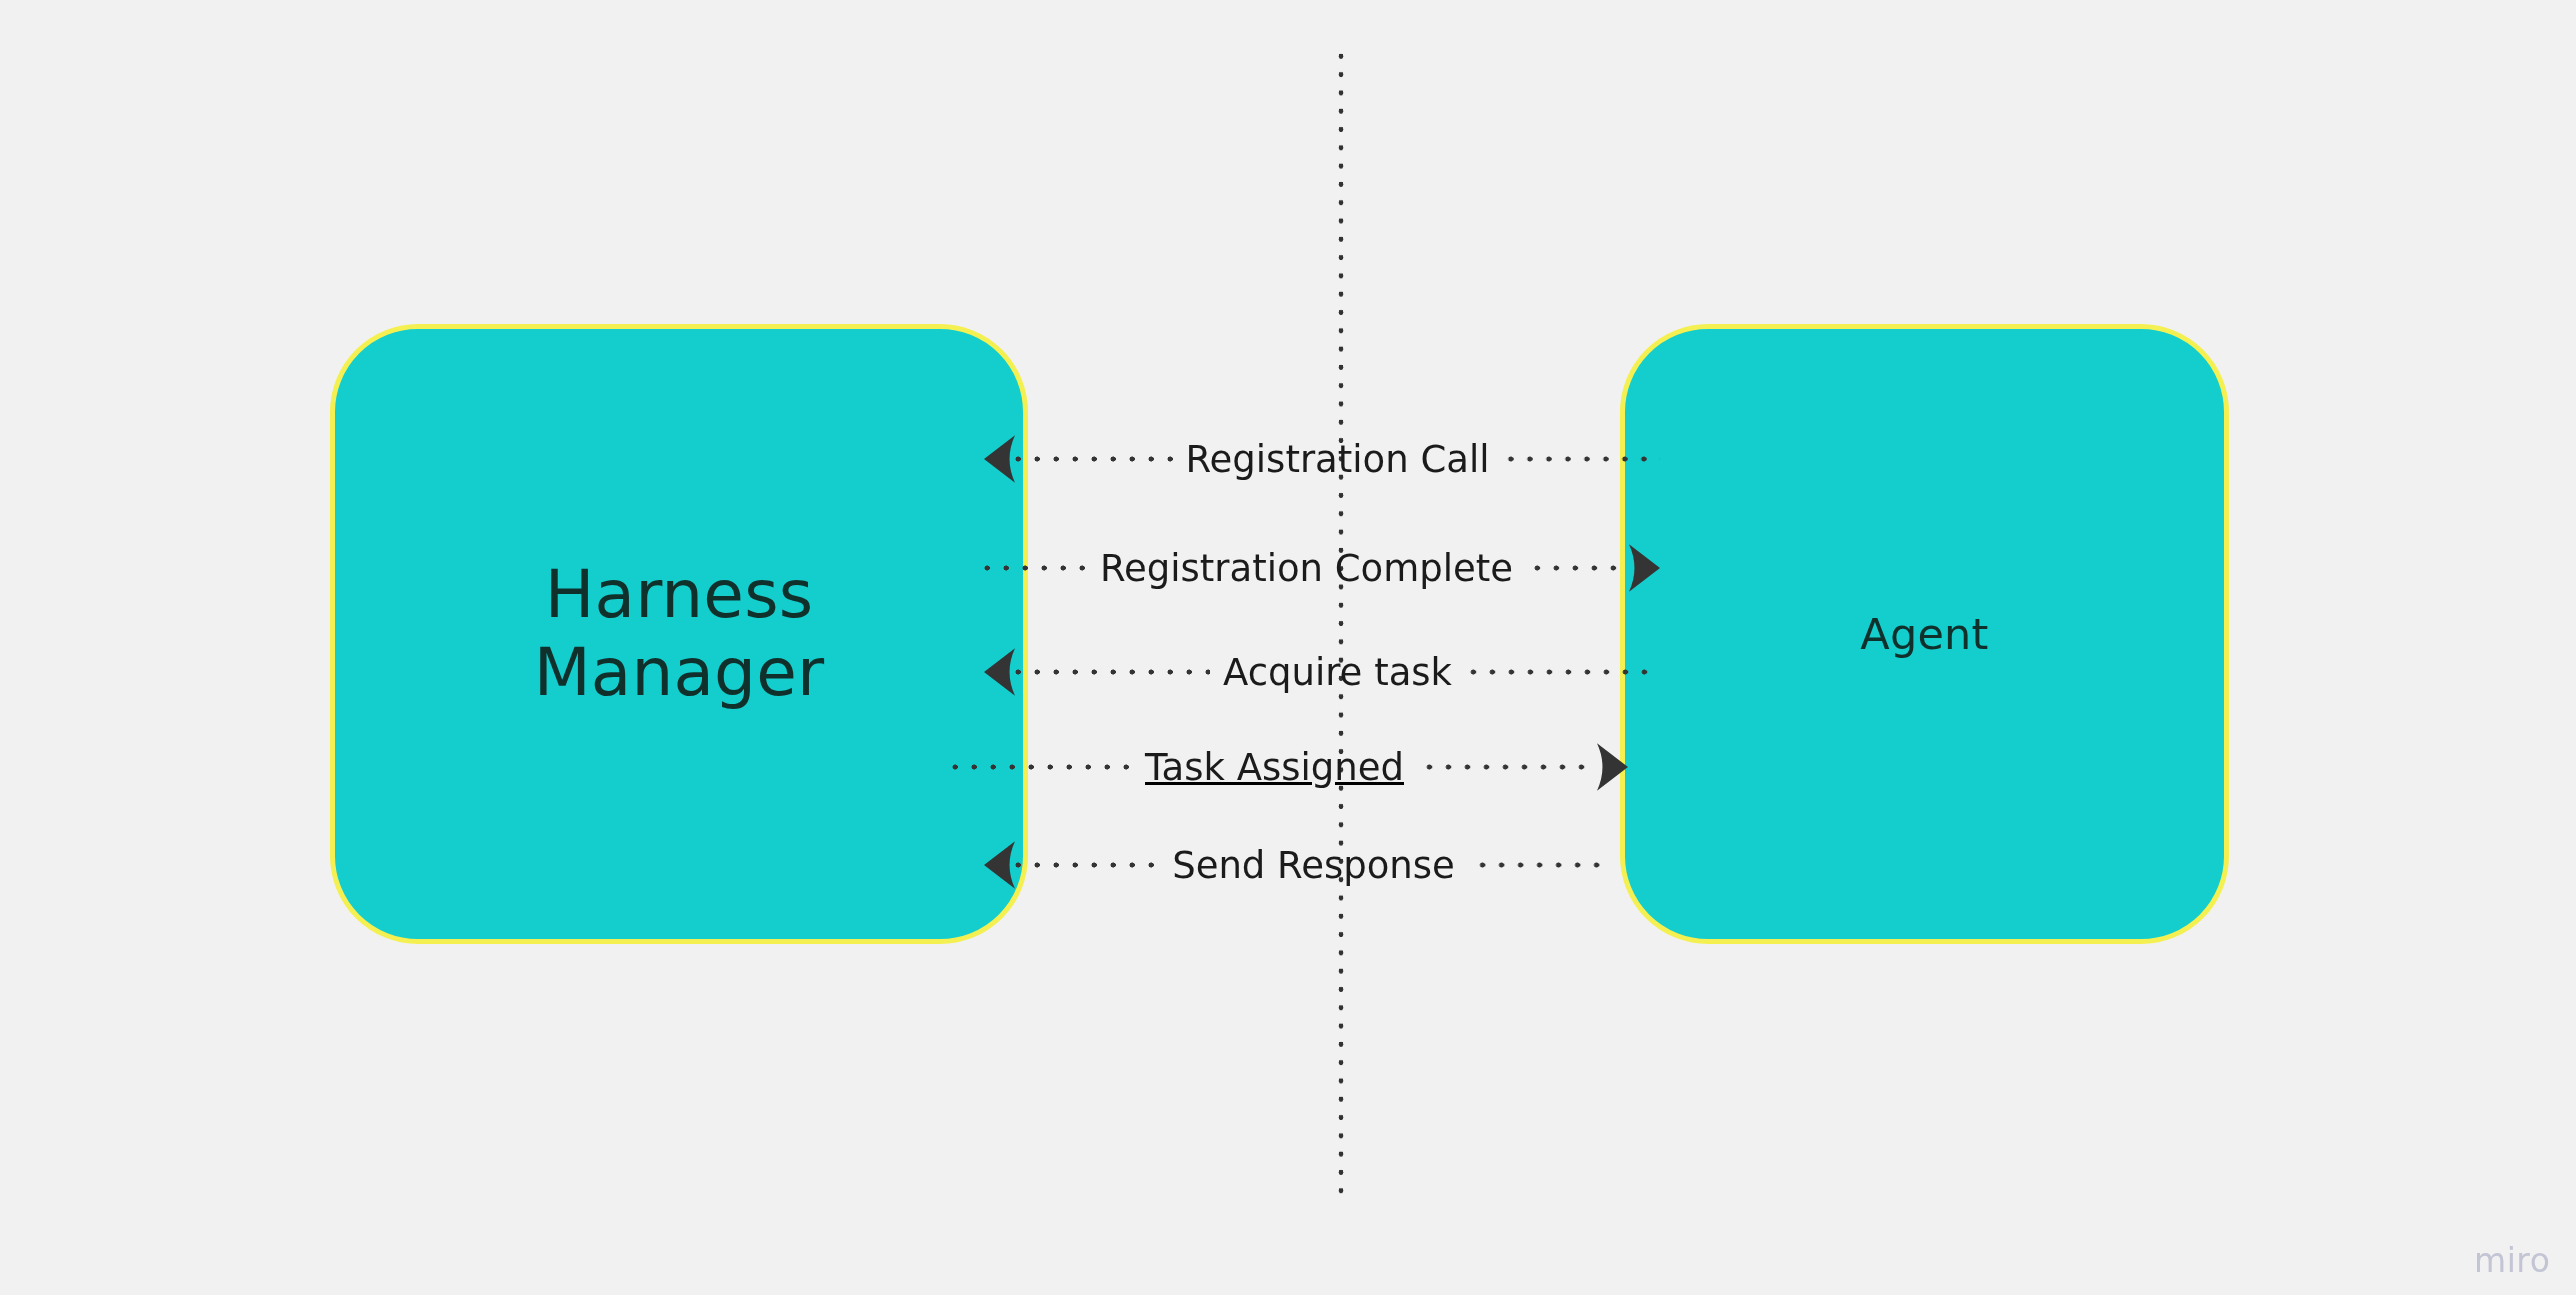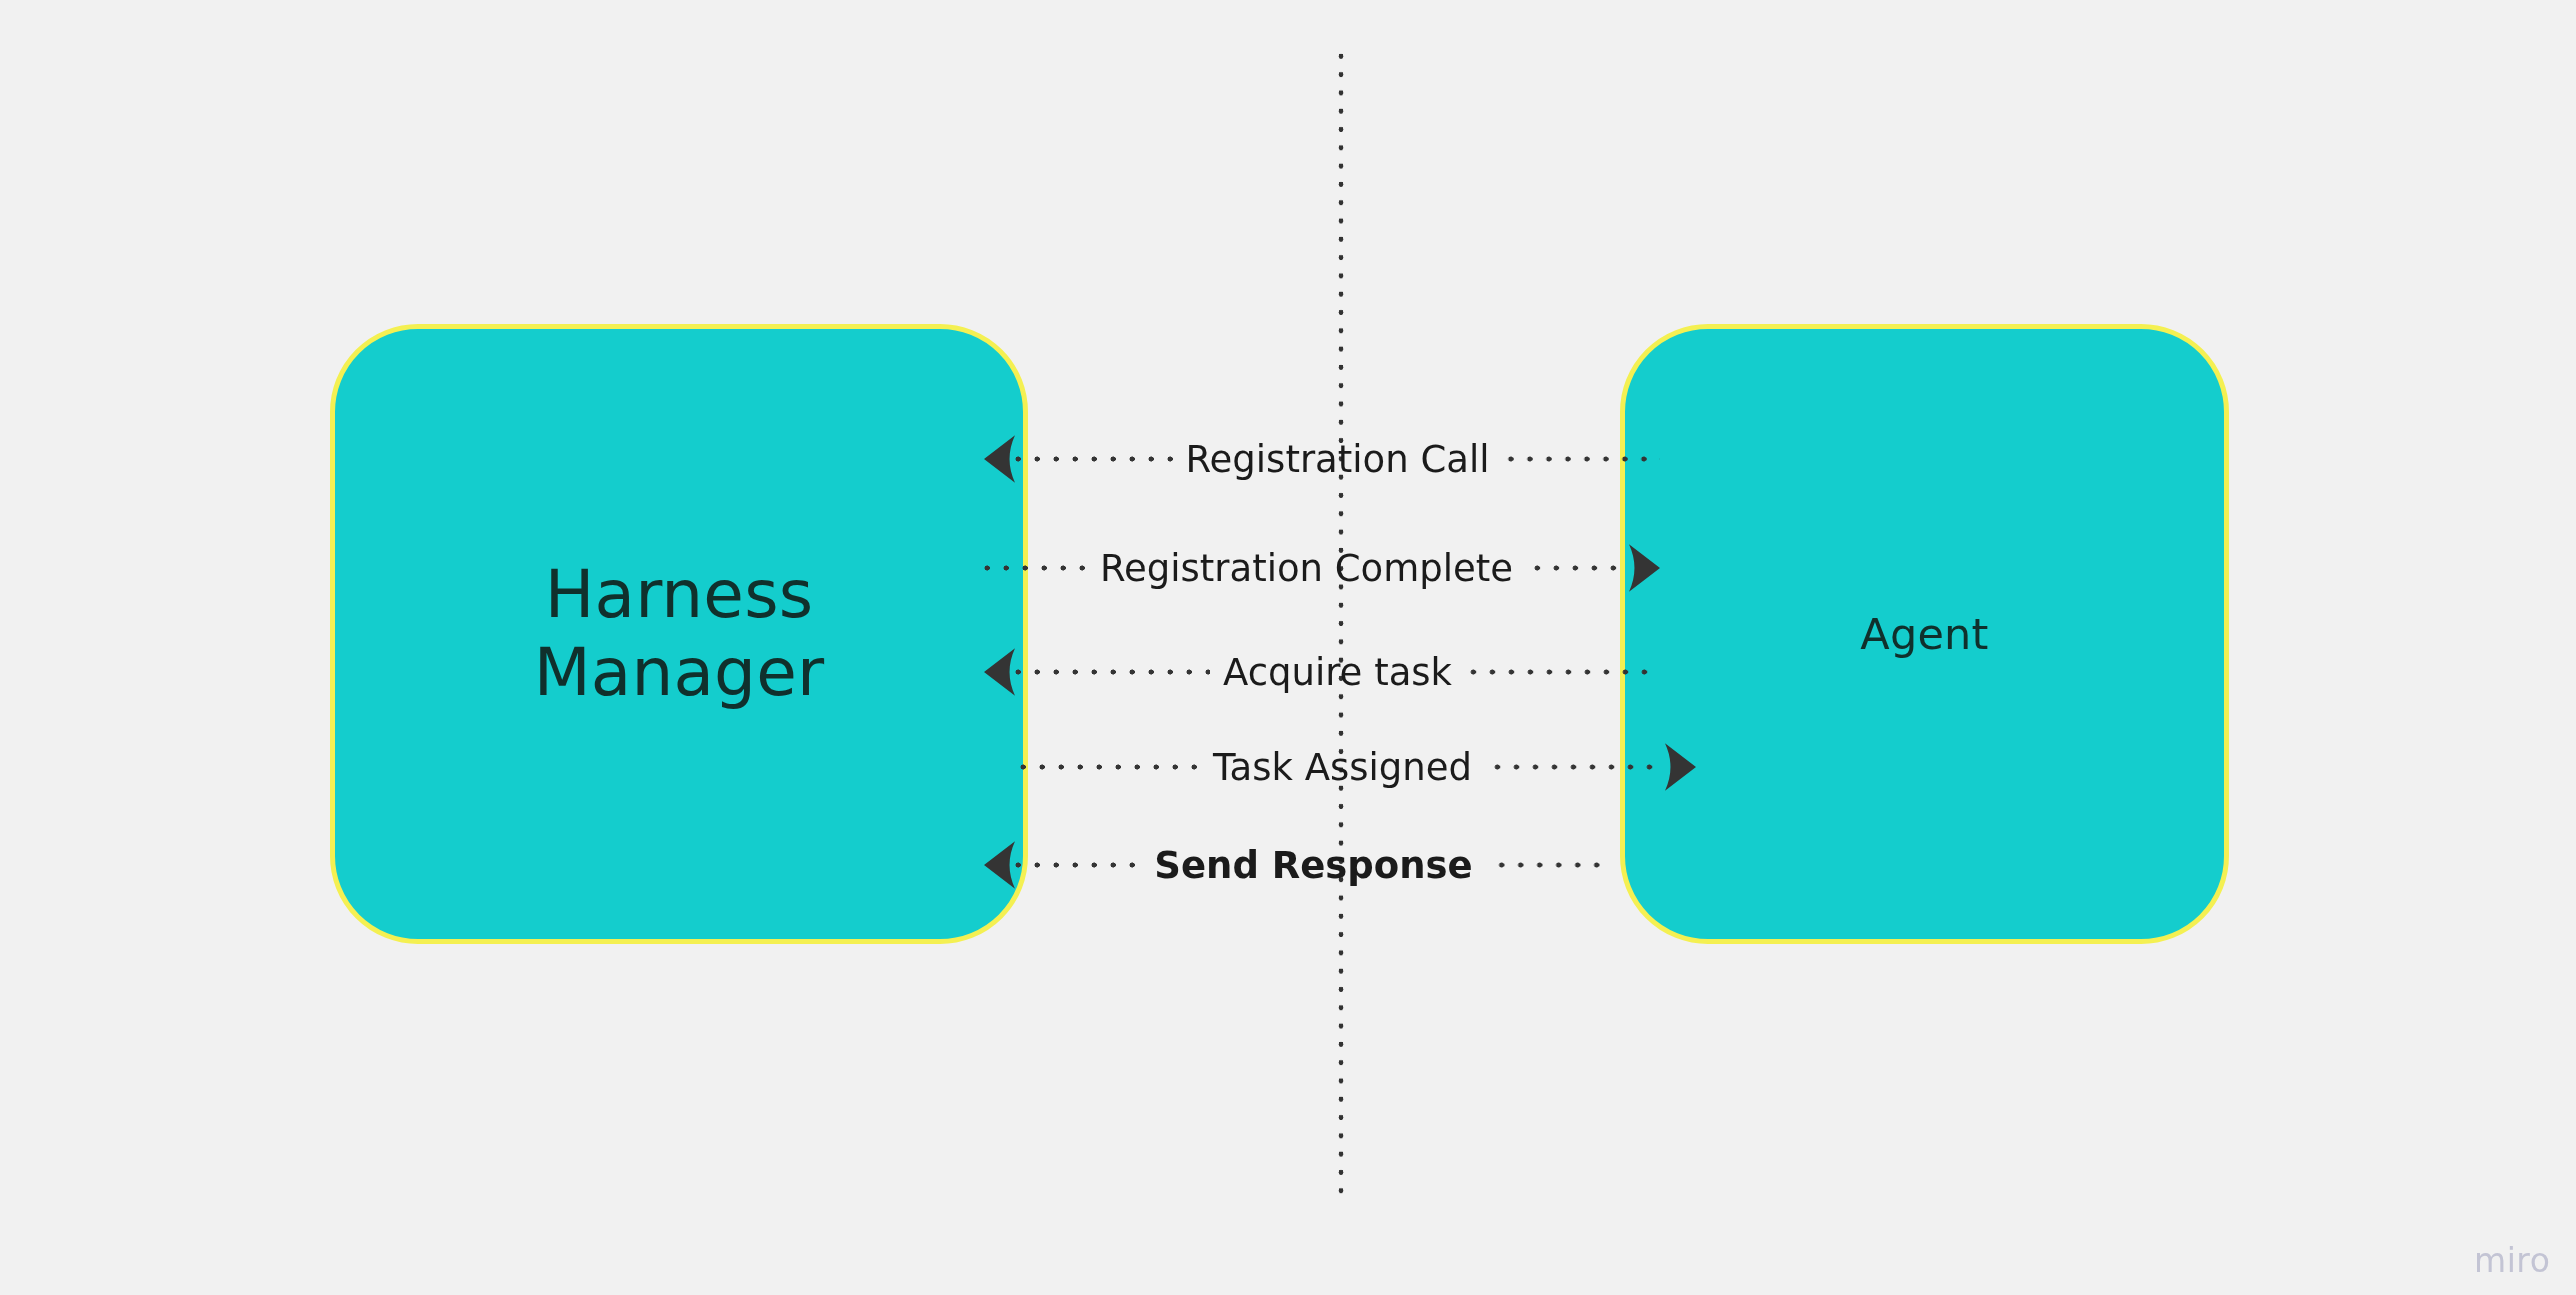--- a/index.html
+++ b/index.html
@@ -153,32 +153,32 @@
     <div class="msg-line"></div>
     <span class="msg-label">Registration Complete</span>
     <div class="msg-line right-seg"></div>
     <div class="arrowhead">
       <svg viewBox="0 0 34 52" xmlns="http://www.w3.org/2000/svg">
         <path d="M34 26 L0 0 Q12 26 0 52 Z" fill="#343434"></path>
       </svg>
     </div>
   </div>
 
-  <div class="message" style="left:980px; top:737px; width:676px;">
+  <div class="message" style="left:912px; top:737px; width:676px;text-decoration:underline;">
     <div class="msg-line"></div>
     <span class="msg-label">Task Assigned</span>
     <div class="msg-line right-seg"></div>
     <div class="arrowhead">
       <svg viewBox="0 0 34 52" xmlns="http://www.w3.org/2000/svg">
         <path d="M34 26 L0 0 Q12 26 0 52 Z" fill="#343434"></path>
       </svg>
     </div>
   </div>
 
-  <div class="message" style="left:944px; top:835px; width:628px;font-weight:bold;">
+  <div class="message" style="left:944px; top:835px; width:628px;">
     <div class="arrowhead">
       <svg viewBox="0 0 34 52" xmlns="http://www.w3.org/2000/svg">
         <path d="M0 26 L34 0 Q22 26 34 52 Z" fill="#343434"></path>
       </svg>
     </div>
     <div class="msg-line"></div>
     <span class="msg-label">Send Response</span>
     <div class="msg-line right-seg"></div>
   </div>
 

